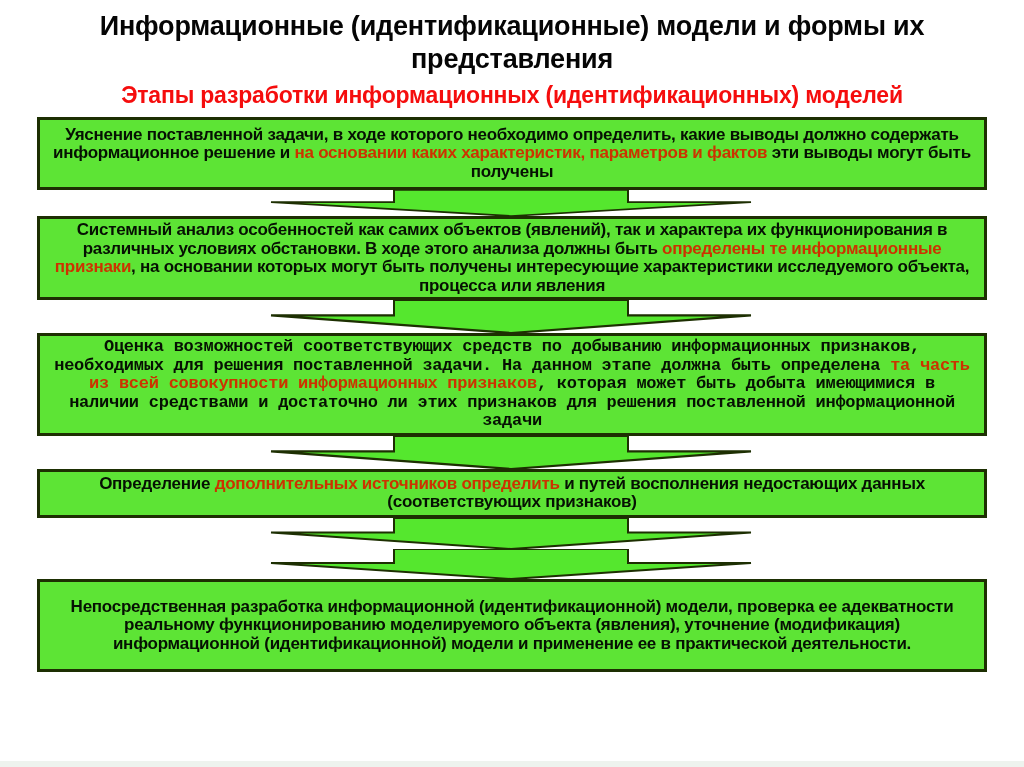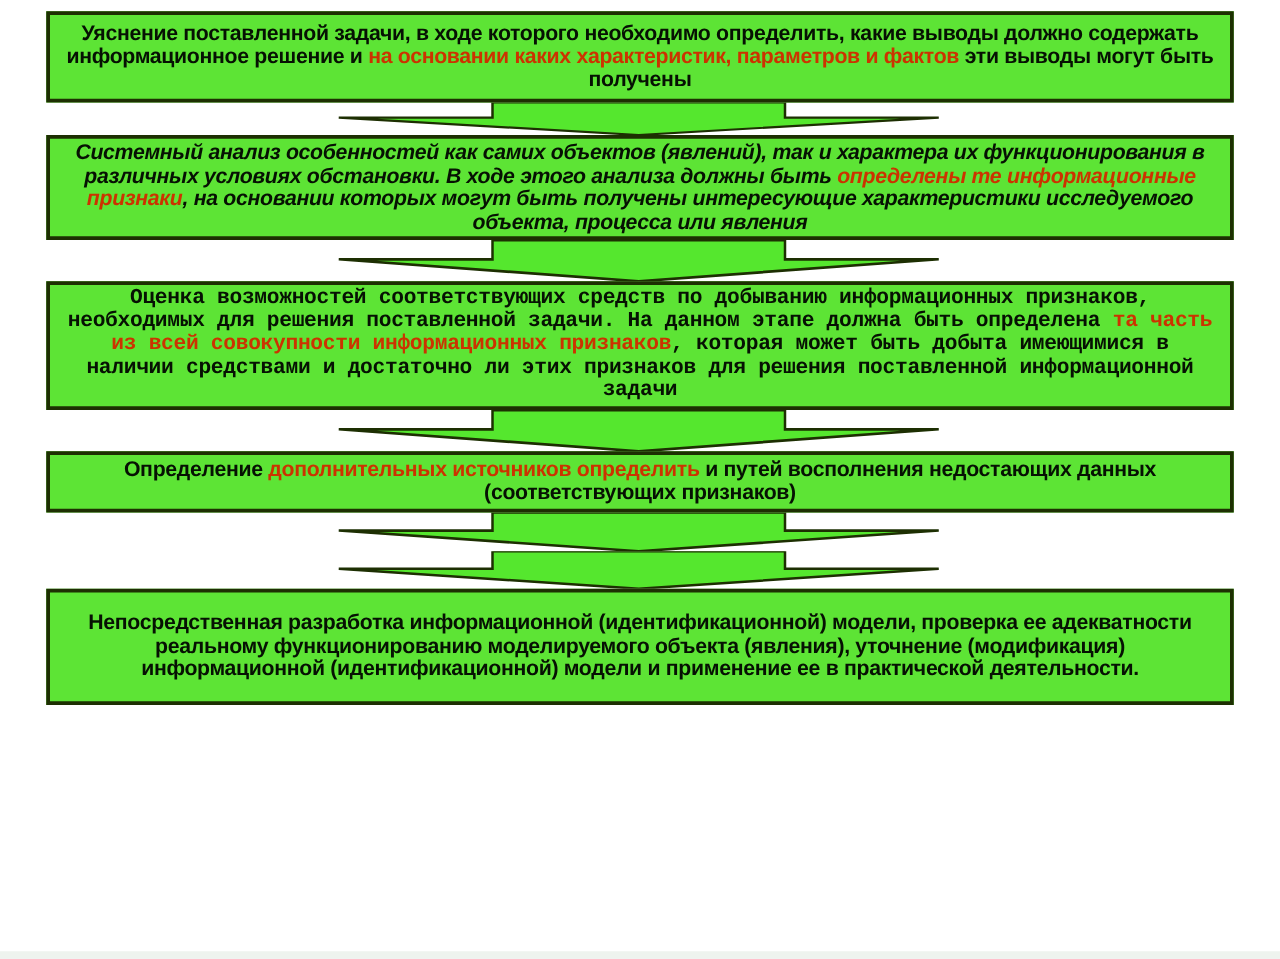--- a/index.html
+++ b/index.html
@@ -56,21 +56,21 @@
     text-align:center;
     font-weight:bold;
     font-size:17px;
     line-height:1.09;
     letter-spacing:-0.25px;
     color:var(--ink);
   }
   .seg{color:var(--ink);}
   .seg.red{color:var(--accent-red);}
   .stage-1{min-height:73px;}
-  .stage-2{min-height:80px;font-style:italic;}
+  .stage-2{min-height:80px;}
   .stage-3{min-height:97px;font-family:Liberation Mono, monospace;}
   .stage-4{min-height:49px;}
   .stage-5{min-height:50px;}
   .stage-6{min-height:93px;}
   .connector{width:100%;}
   .conn-1{height:26px;}
   .conn-2{height:33px;}
   .conn-3{height:33px;}
   .conn-4{height:31px;}
   .conn-5{height:30px;}
@@ -84,20 +84,22 @@
     position:absolute;
     left:0;right:0;bottom:0;
     height:6px;
     background:#eef3ee;
   }
 </style>
 </head>
 <body>
 
 <div class="slide">
+  <h1 class="page-title">Информационные (идентификационные) модели и формы их представления</h1>
+  <h2 class="page-subtitle">Этапы разработки информационных (идентификационных) моделей</h2>
   <div class="stages-flow">
       <div class="stage-box stage-1">
         <div class="stage-text"><span class="seg">Уяснение поставленной задачи, в ходе которого необходимо определить, какие выводы должно содержать информационное решение и </span><span class="seg red">на основании каких характеристик, параметров и фактов</span><span class="seg"> эти выводы могут быть получены</span></div>
       </div>
       <div class="connector conn-1">
         <svg viewBox="0 0 950 30" preserveAspectRatio="none">
           <polygon points="357,0 591,0 591,14 714,14 474,30 234,14 357,14"></polygon>
         </svg>
       </div>
       <div class="stage-box stage-2">

